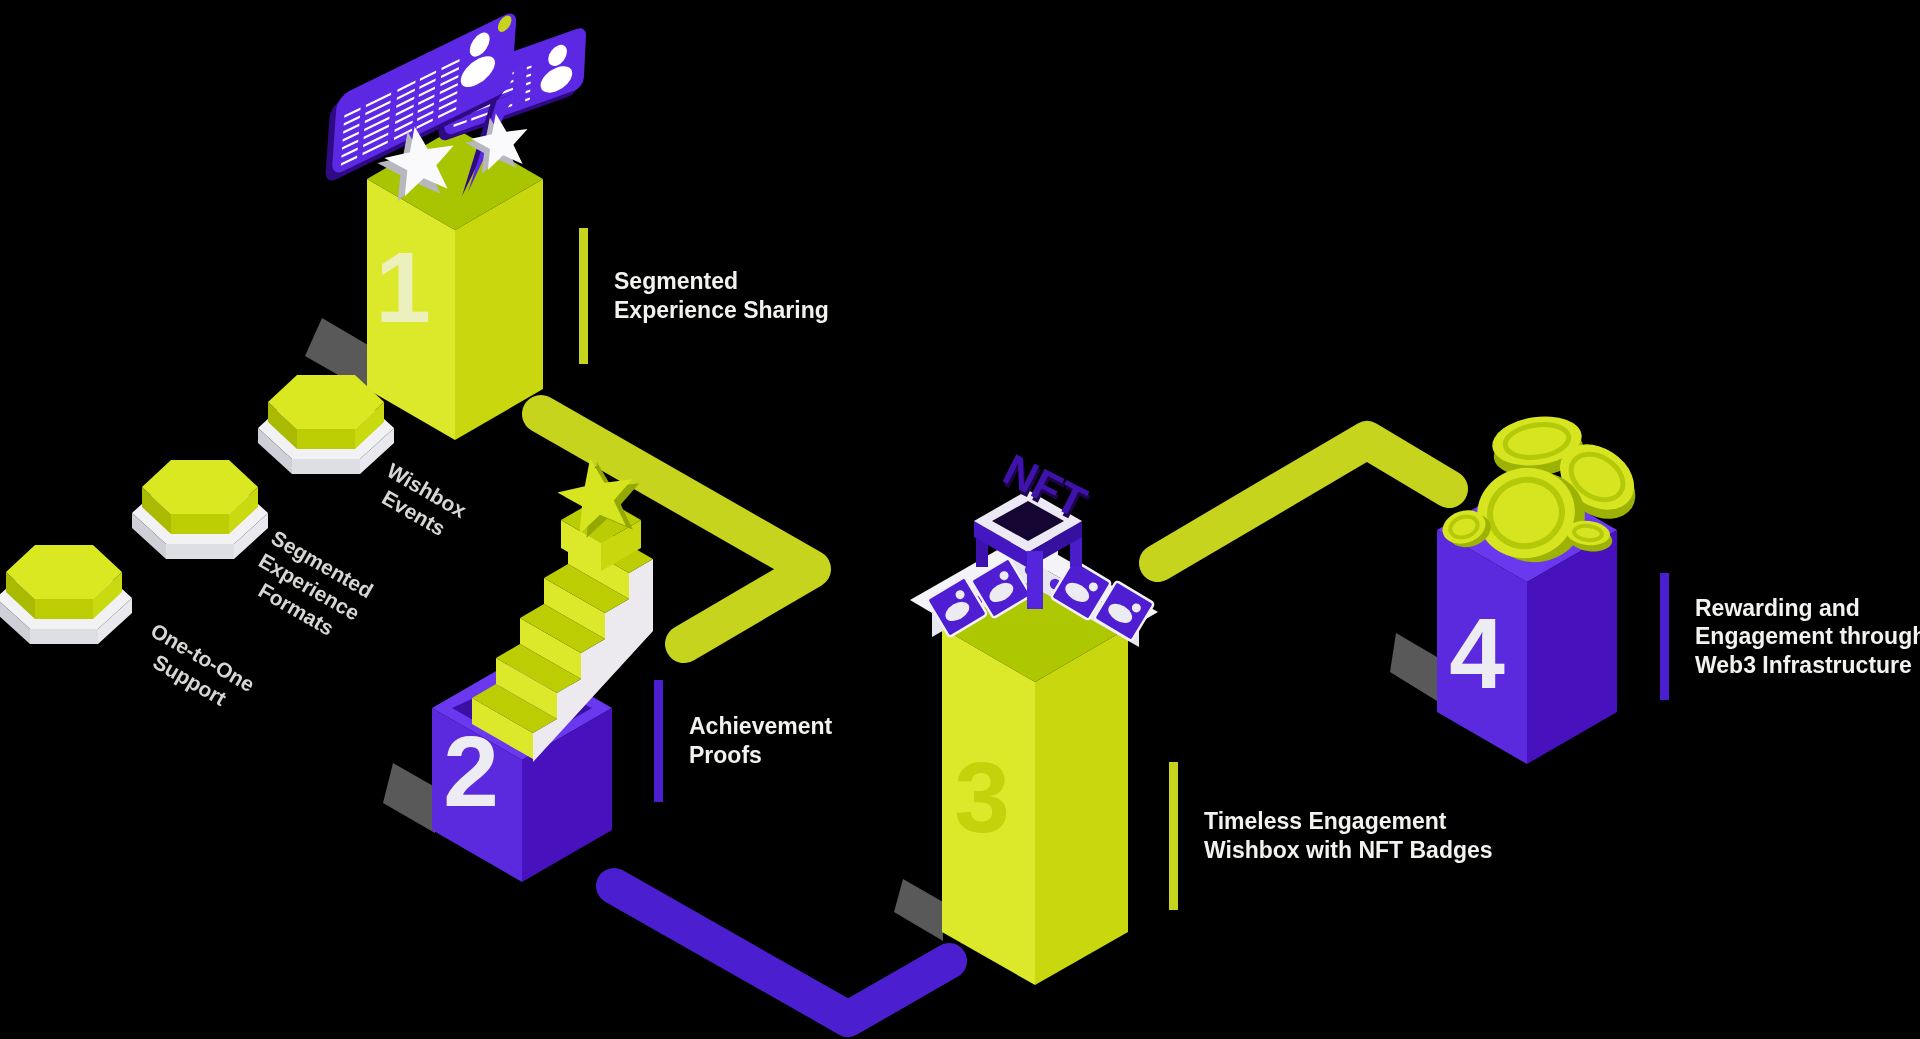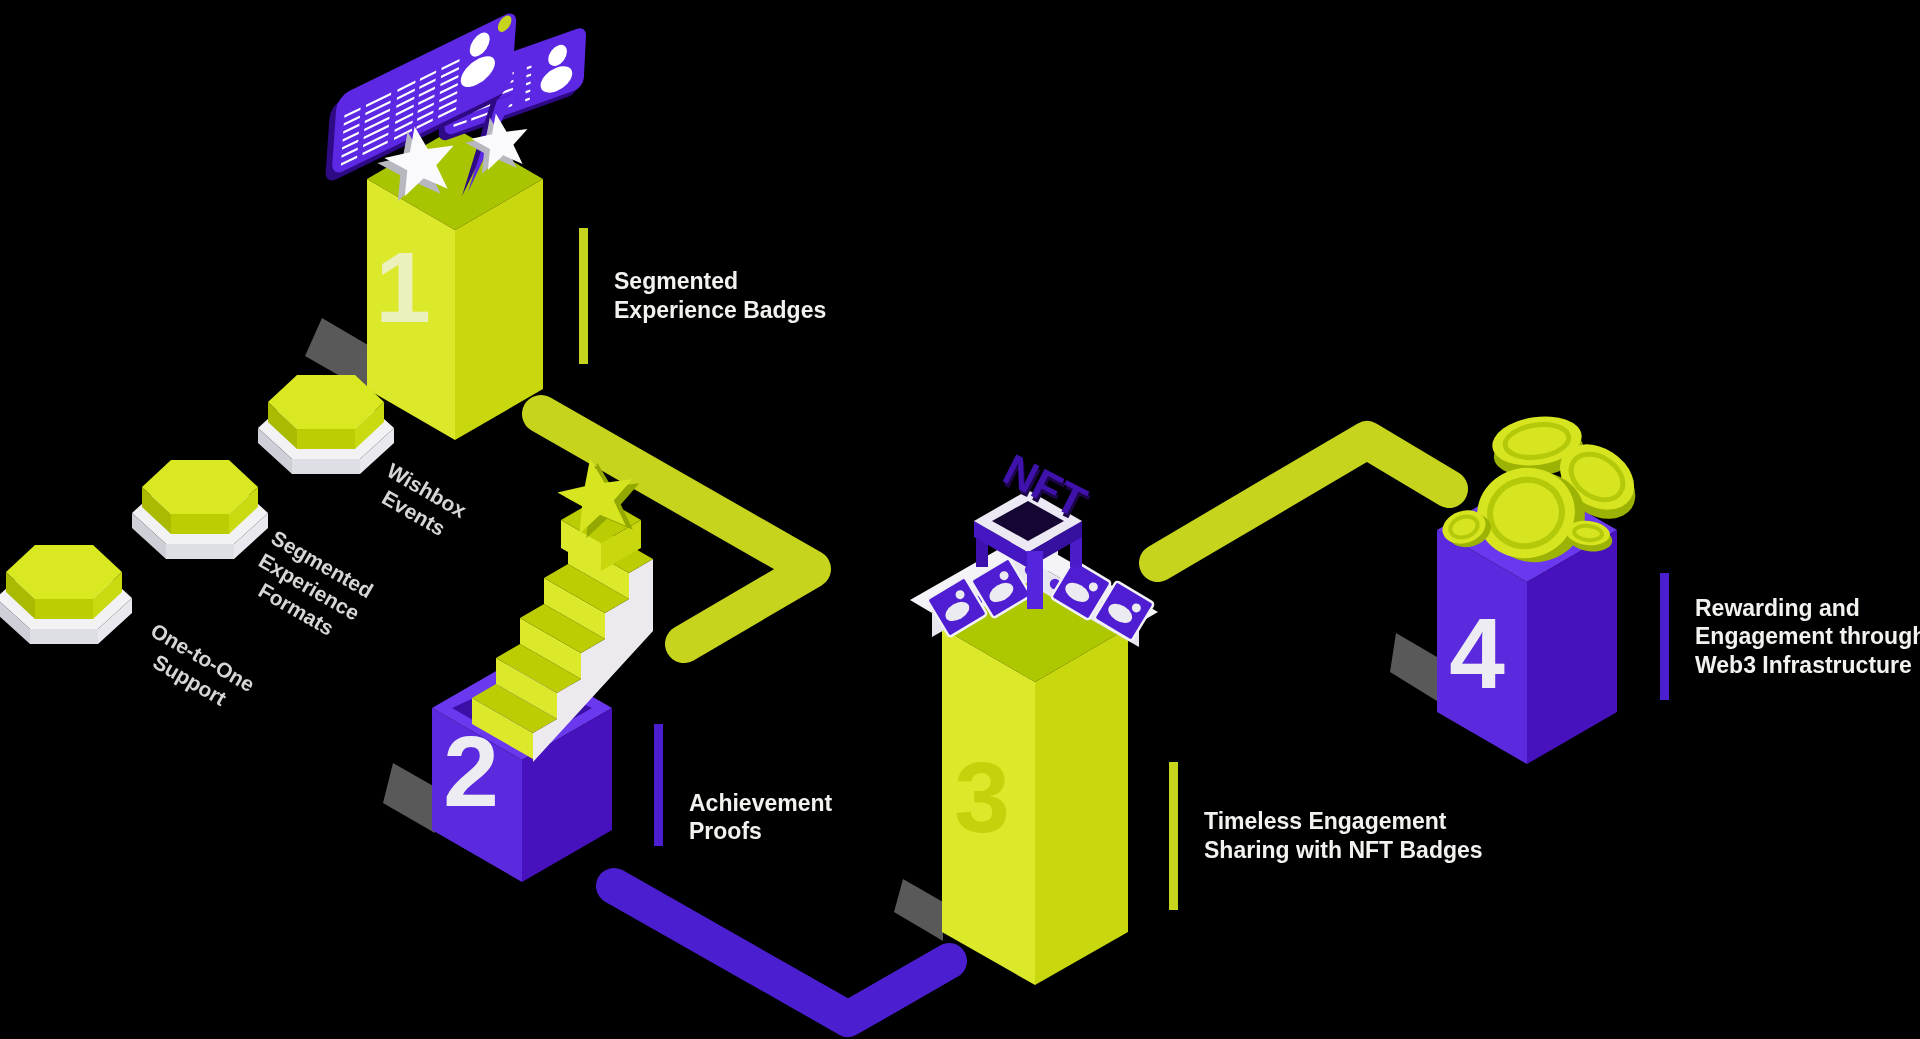--- a/index.html
+++ b/index.html
@@ -245,37 +245,37 @@
       <ellipse cx="0" cy="0" rx="22" ry="12" fill="#d7e520"></ellipse>
       <ellipse cx="0" cy="0" rx="14" ry="7" fill="none" stroke="#b4c90a" stroke-width="4"></ellipse>
     </g>
   </g>
 </svg>
 
   <div class="callout" style="left:579px;top:228px;height:136px;">
     <div class="bar lime"></div>
     <div class="ctext">
       <div>Segmented</div>
-      <div>Experience Badges</div>
+      <div>Experience Sharing</div>
     </div>
   </div>
 
-  <div class="callout" style="left:654px;top:724px;height:122px;align-items:flex-end;">
+  <div class="callout" style="left:654px;top:680px;height:122px;">
     <div class="bar purple"></div>
     <div class="ctext">
       <div>Achievement</div>
       <div>Proofs</div>
     </div>
   </div>
 
   <div class="callout" style="left:1169px;top:762px;height:148px;">
     <div class="bar lime"></div>
     <div class="ctext">
       <div>Timeless Engagement</div>
-      <div>Sharing with NFT Badges</div>
+      <div>Wishbox with NFT Badges</div>
     </div>
   </div>
 
   <div class="callout" style="left:1660px;top:573px;height:127px;">
     <div class="bar purple"></div>
     <div class="ctext">
       <div>Rewarding and</div>
       <div>Engagement through</div>
       <div>Web3 Infrastructure</div>
     </div>

